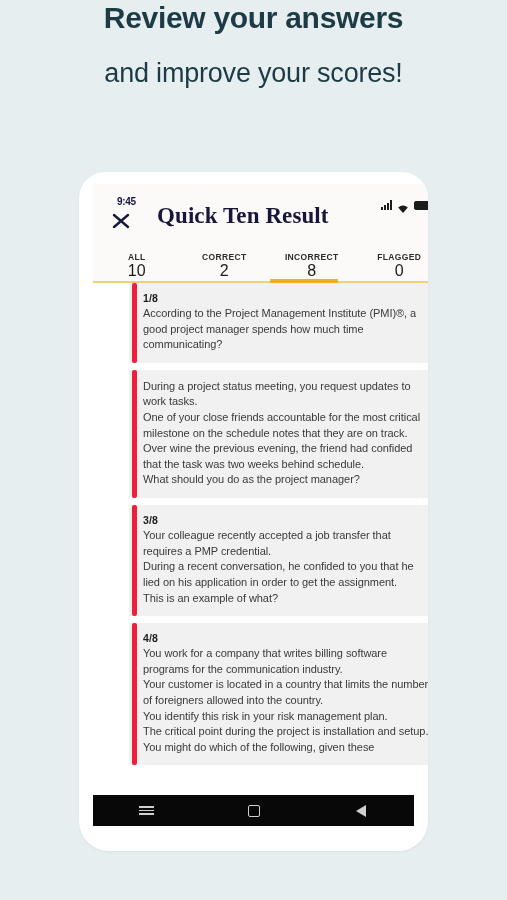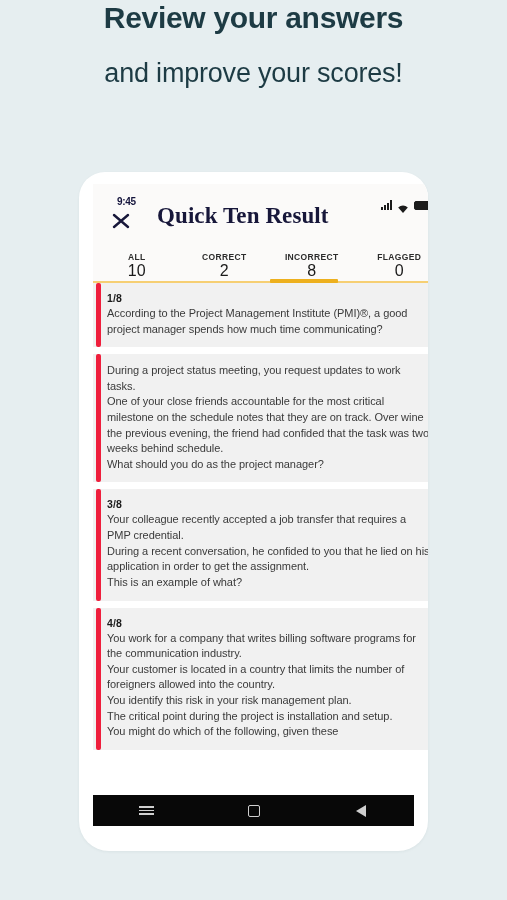--- a/index.html
+++ b/index.html
@@ -106,20 +106,21 @@
   .qlist {
     background:#ffffff;
     height:calc(100% - 62px - 46px - 31px);
     overflow:hidden;
   }
   .qcard {
     position:relative;
     background:#f1f1f1;
     margin-bottom:7px;
     padding:9px 12px 10px 14px;
+    margin-left:36px;
   }
   .qcard:before {
     content:""; position:absolute; left:3px; top:0;
     width:5px; height:100%; background:#ef1e3c;
     border-radius:2px;
   }
   .qnum {
     font-size:10.5px; font-weight:bold; color:#1b1b1b;
     margin-bottom:2px; letter-spacing:0.1px;
   }

